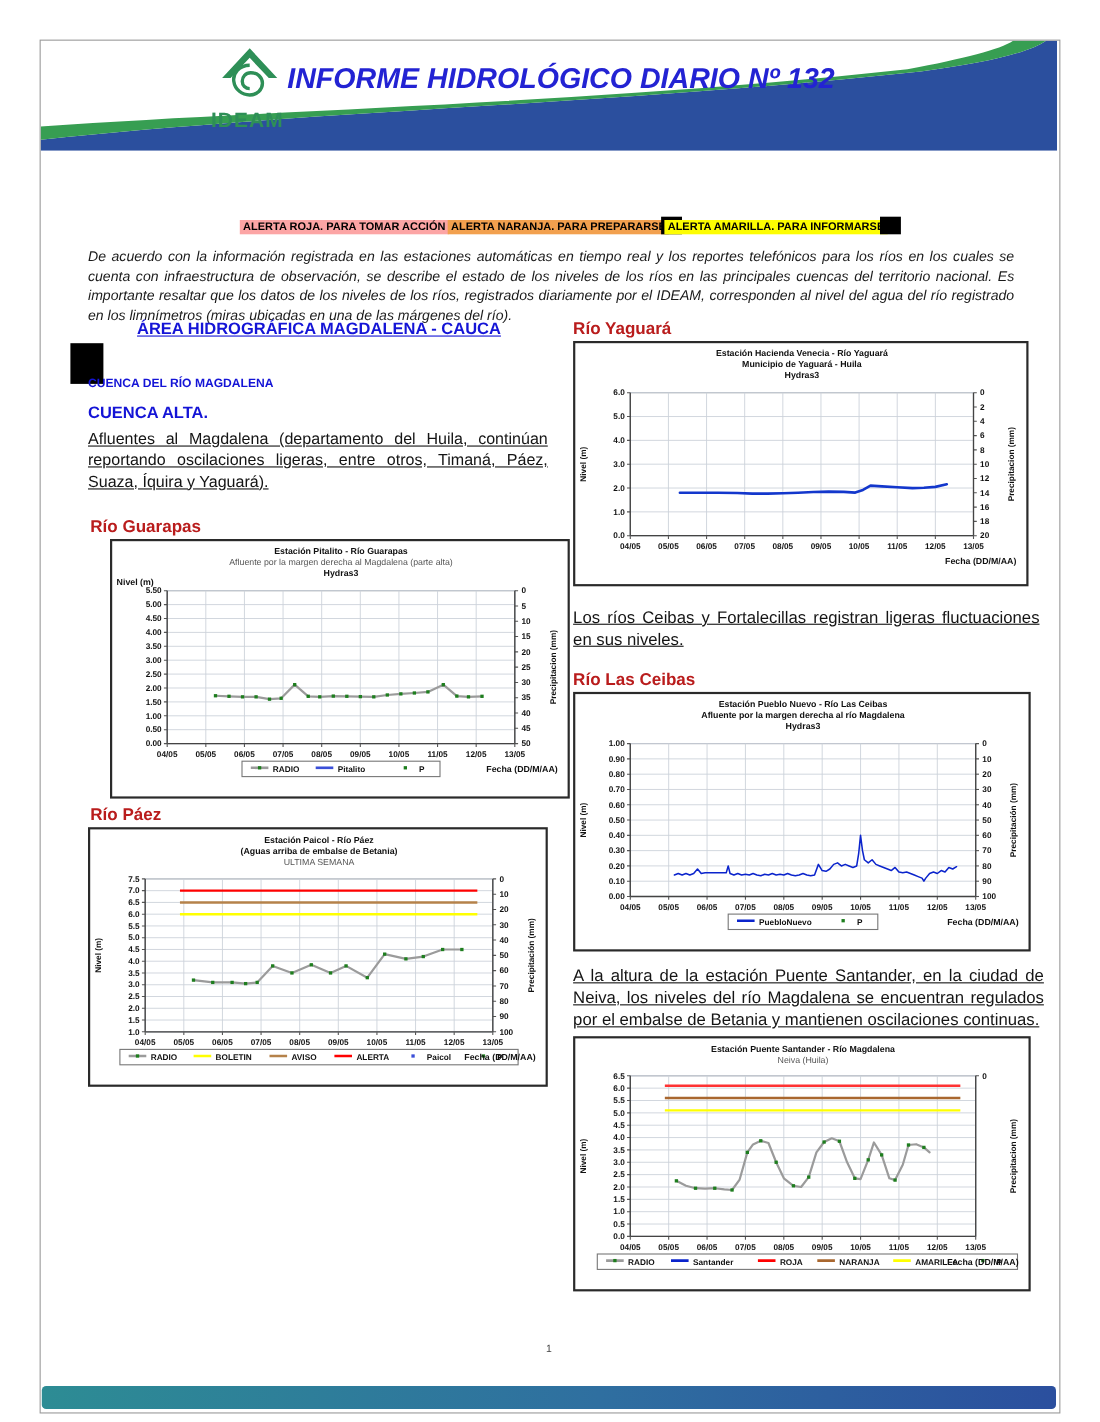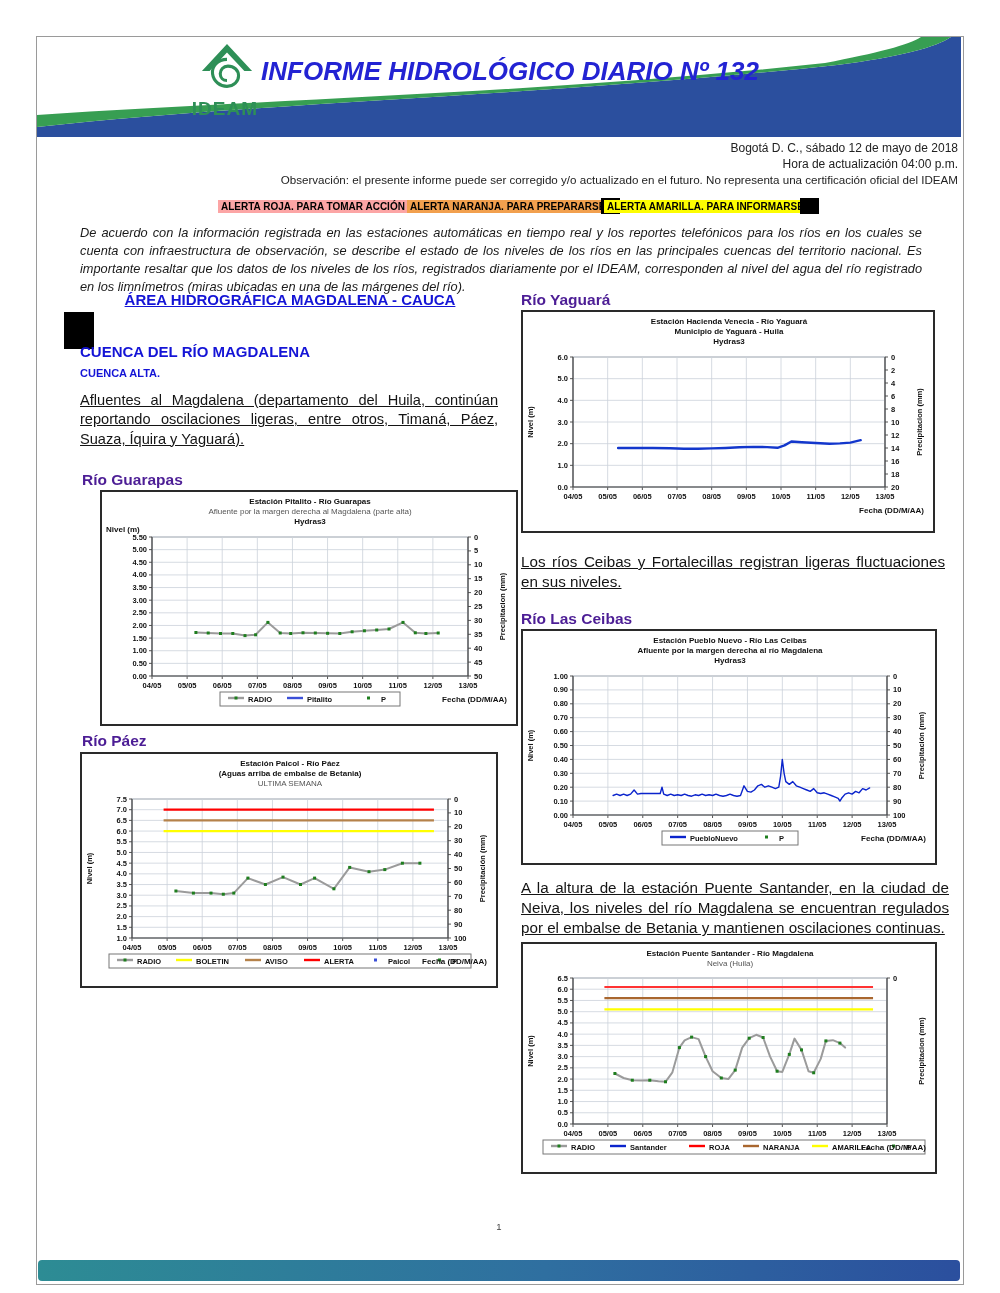--- a/index.html
+++ b/index.html
@@ -12,25 +12,25 @@
   .logo-text{color:#2e8f57;font-weight:bold;font-size:19px;letter-spacing:1px;margin-top:-2px;}
   .doc-title{left:240px;top:56px;width:540px;text-align:center;font-size:26px;font-weight:bold;color:#2323d3;font-style:italic;}
   .meta{right:42px;top:141px;text-align:right;font-size:12px;line-height:15.5px;color:#222;}
   .meta .obs{font-size:11.6px;}
   .alert-badge{font-size:10px;font-weight:bold;padding:1px 3px;color:#000;white-space:nowrap;}
   .redact{display:inline-block;width:19px;height:16px;background:#000;margin-left:-7px;vertical-align:-4px;}
   .redact-block{background:#000;}
   .intro{left:80px;top:224px;width:842px;font-size:12.8px;font-style:italic;line-height:1.42;text-align:justify;color:#1a1a1a;}
   .blue-head{color:#1414d6;font-weight:bold;}
   .sec-title{left:80px;top:291px;width:420px;text-align:center;font-size:15px;text-decoration:underline;}
-  .sub1{left:80px;top:343px;font-size:15px;}
-  .sub2{left:80px;top:367px;font-size:11px;}
+  .sub1{left:80px;top:343px;font-size:11px;}
+  .sub2{left:80px;top:367px;font-size:15px;}
   .para{text-align:justify;line-height:1.32;color:#141414;text-decoration:underline;}
   .para-left{left:80px;top:391px;width:418px;font-size:14.6px;}
-  .river-head{font-size:15.5px;font-weight:bold;color:#4c1d95;}
+  .river-head{font-size:15.5px;font-weight:bold;color:#b91c1c;}
   .chart-box{border:2px solid #2a2a2a;background:#fff;}
   .c1{left:80px;top:490px;width:414px;height:232px;margin-left:20px;}
   .c2{left:521px;top:310px;width:410px;height:219px;}
   .c3{left:80px;top:752px;width:414px;height:232px;}
   .c4{left:521px;top:629px;width:412px;height:232px;}
   .c5{left:521px;top:942px;width:412px;height:228px;}
   .h-guarapas{left:82px;top:471px;}
   .h-paez{left:82px;top:732px;}
   .h-yaguara{left:521px;top:291px;}
   .h-ceibas{left:521px;top:610px;}
@@ -59,25 +59,20 @@
   <div class="abs logo">
     <svg width="62" height="54" viewBox="0 0 64 56">
       <path d="M32,2 L6,30 L14,30 L32,11 L50,30 L58,30 Z" fill="#2e8f57"></path>
       <path d="M32,18 C22,18 16,26 17,33 C18,41 25,46 32,46 C39,46 44,41 44,35 C44,29 39,25 33,25 C28,25 25,29 25,33 C25,37 28,40 32,40" fill="none" stroke="#2e8f57" stroke-width="3.2"></path>
     </svg>
     <div class="logo-text">IDEAM</div>
   </div>
 
   <div class="abs doc-title">INFORME HIDROLÓGICO DIARIO Nº 132</div>
 
-  <div class="abs meta">
-    <div>Bogotá D. C., sábado 12 de mayo de 2018</div>
-    <div>Hora de actualización 04:00 p.m.</div>
-    <div class="obs">Observación: el presente informe puede ser corregido y/o actualizado en el futuro. No representa una certificación oficial del IDEAM</div>
-  </div>
 
   <span class="abs a-red"><span class="alert-badge" style="background: #fca5a5;">ALERTA ROJA. PARA TOMAR ACCIÓN</span></span>
   <span class="abs a-orange"><span class="alert-badge" style="background: rgb(242, 160, 78);">ALERTA NARANJA. PARA PREPARARSE</span><span class="redact"></span></span>
   <span class="abs a-yellow"><span class="alert-badge" style="background: rgb(253, 253, 2);">ALERTA AMARILLA. PARA INFORMARSE</span><span class="redact"></span></span>
 
   <div class="abs intro">De acuerdo con la información registrada en las estaciones automáticas en tiempo real y los reportes telefónicos para los ríos en los cuales se cuenta con infraestructura de observación, se describe el estado de los niveles de los ríos en las principales cuencas del territorio nacional. Es importante resaltar que los datos de los niveles de los ríos, registrados diariamente por el IDEAM, corresponden al nivel del agua del río registrado en los limnímetros (miras ubicadas en una de las márgenes del río).</div>
 
   <div class="abs sec-title blue-head">ÁREA HIDROGRÁFICA MAGDALENA - CAUCA</div>
   <div class="abs sq-a redact-block"></div>
   <div class="abs sub1 blue-head">CUENCA DEL RÍO MAGDALENA</div>

